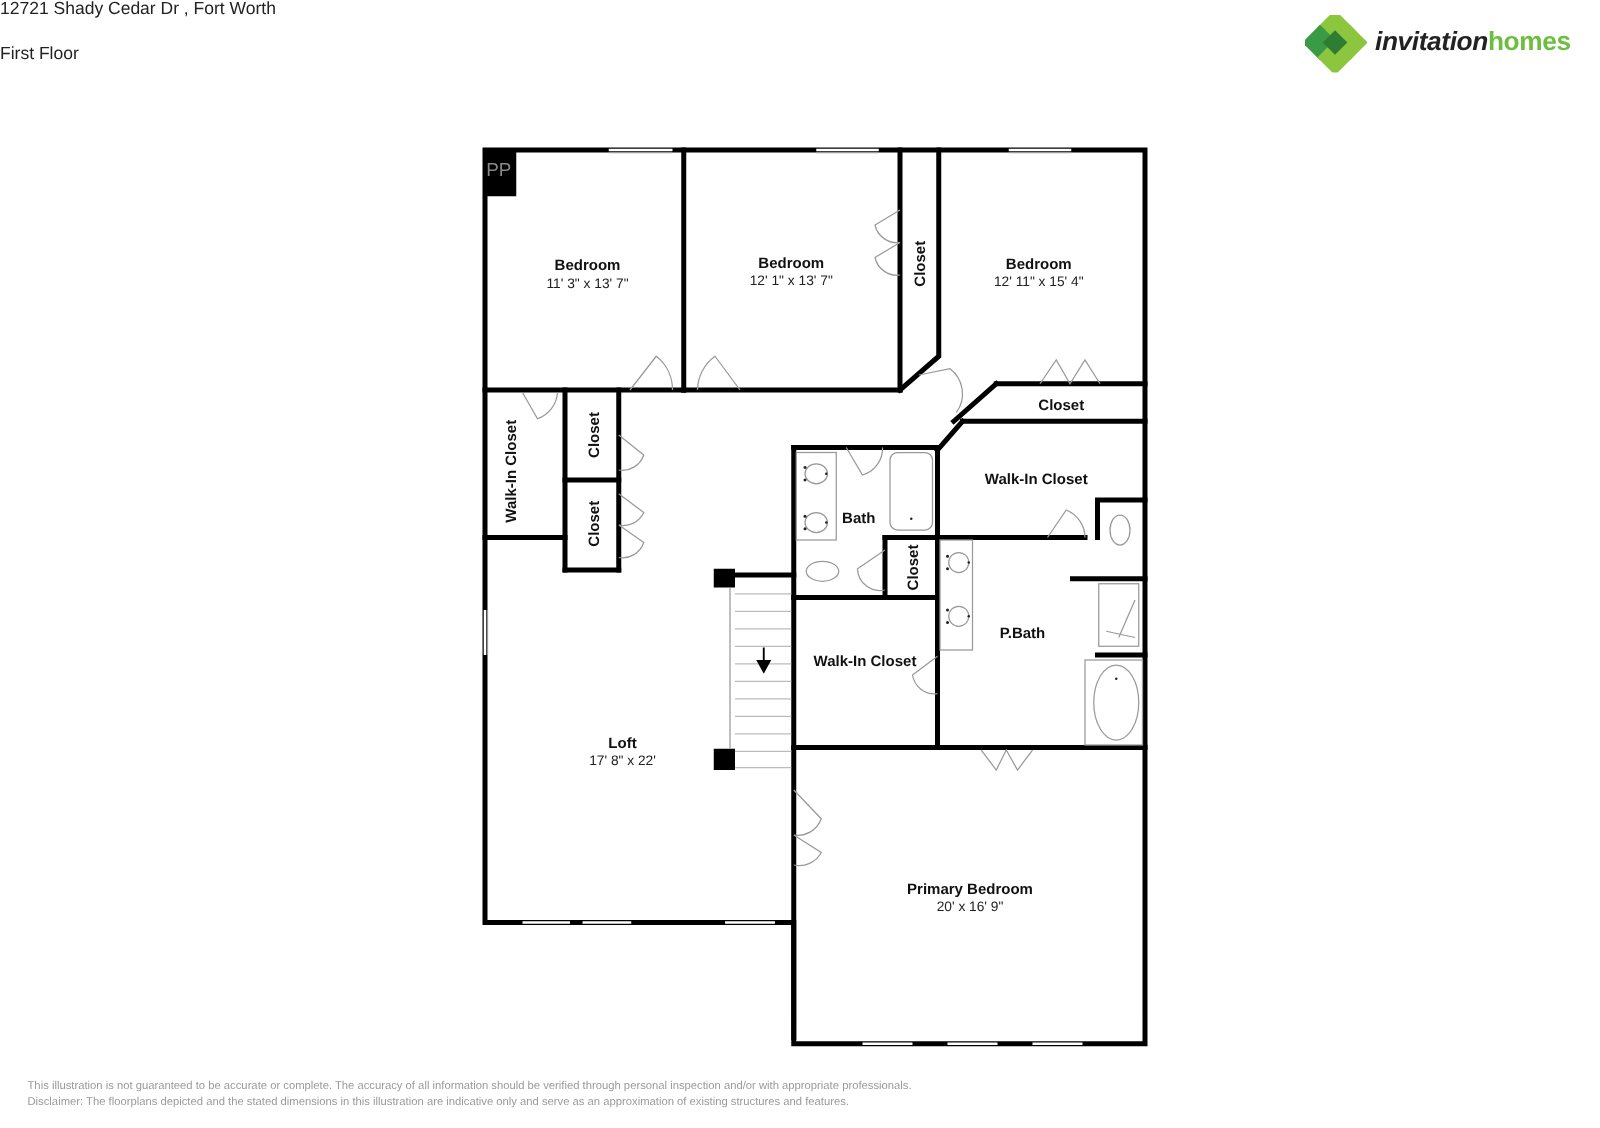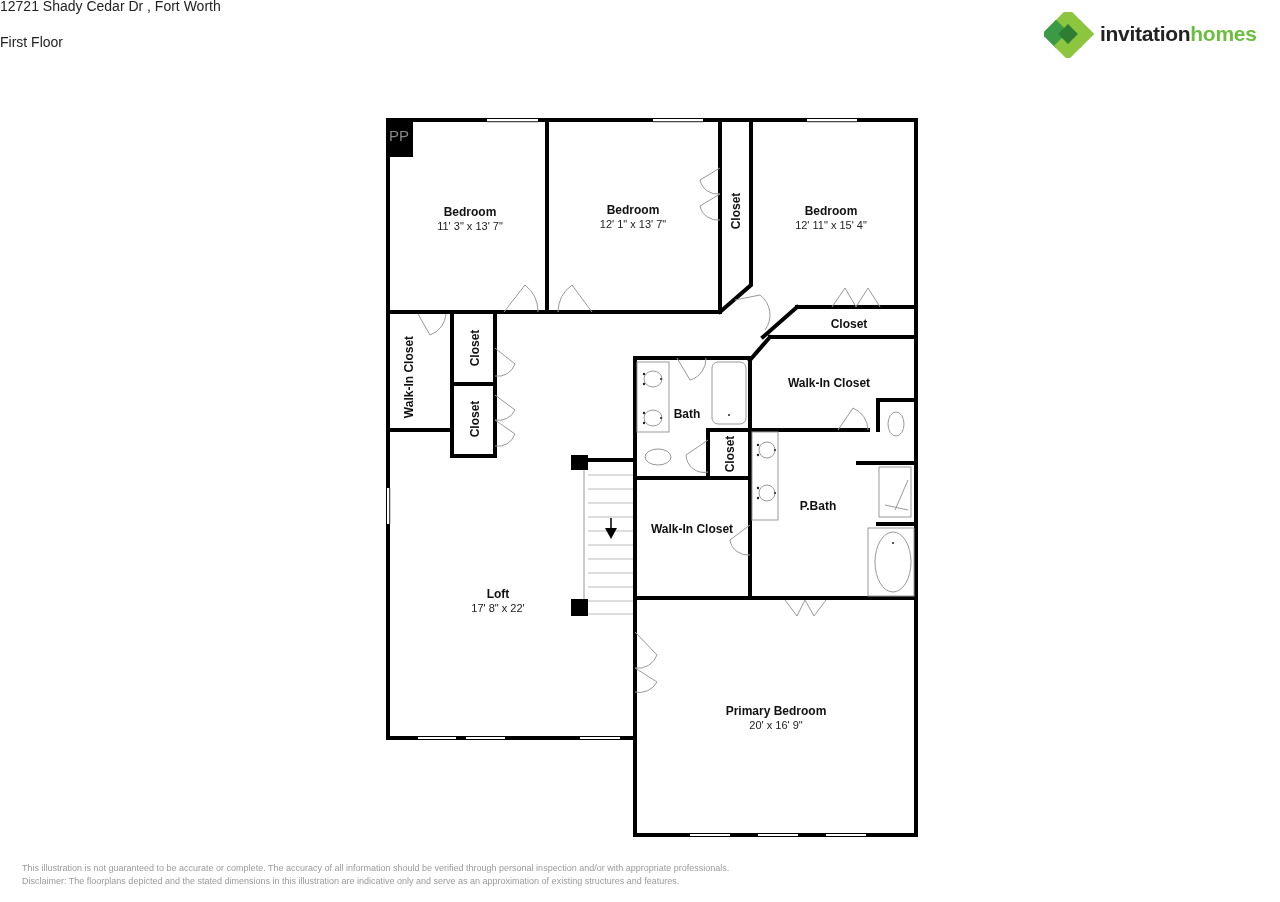--- a/index.html
+++ b/index.html
@@ -2,21 +2,21 @@
 <html><head>
 <meta charset="utf-8">
 <style>
   html, body { margin:0; padding:0; background:#ffffff; }
   body { width:1280px; height:902px; position:relative; overflow:hidden; font-family:"Liberation Sans", sans-serif; }
   .hdr { position:absolute; left:0; color:#222; font-size:14px; line-height:18px; }
   #addr { top:-3px; }
   #floor { top:33px; }
   .logo { position:absolute; left:1044px; top:12px; width:236px; height:46px; }
   .logo-text { position:absolute; left:56px; top:10px; font-size:21px; font-weight:bold; letter-spacing:-0.3px; white-space:nowrap; }
-  .logo-text .a { color:#222; }
+  .logo-text .a { color:#222;font-style:italic; }
   .logo-text .b { color:#6cbf3e; }
   .plan { position:absolute; left:0; top:0; }
   .disc { position:absolute; left:22px; color:#9a9a9a; font-size:9px; line-height:12px; white-space:nowrap; }
   #disc1 { top:875px; }
   #disc2 { top:862px; }
   .rl { font-family:"Liberation Sans", sans-serif; font-weight:bold; font-size:12px; fill:#111; }
   .rd { font-family:"Liberation Sans", sans-serif; font-size:11px; fill:#222; }
 </style>
 </head>
 <body>

